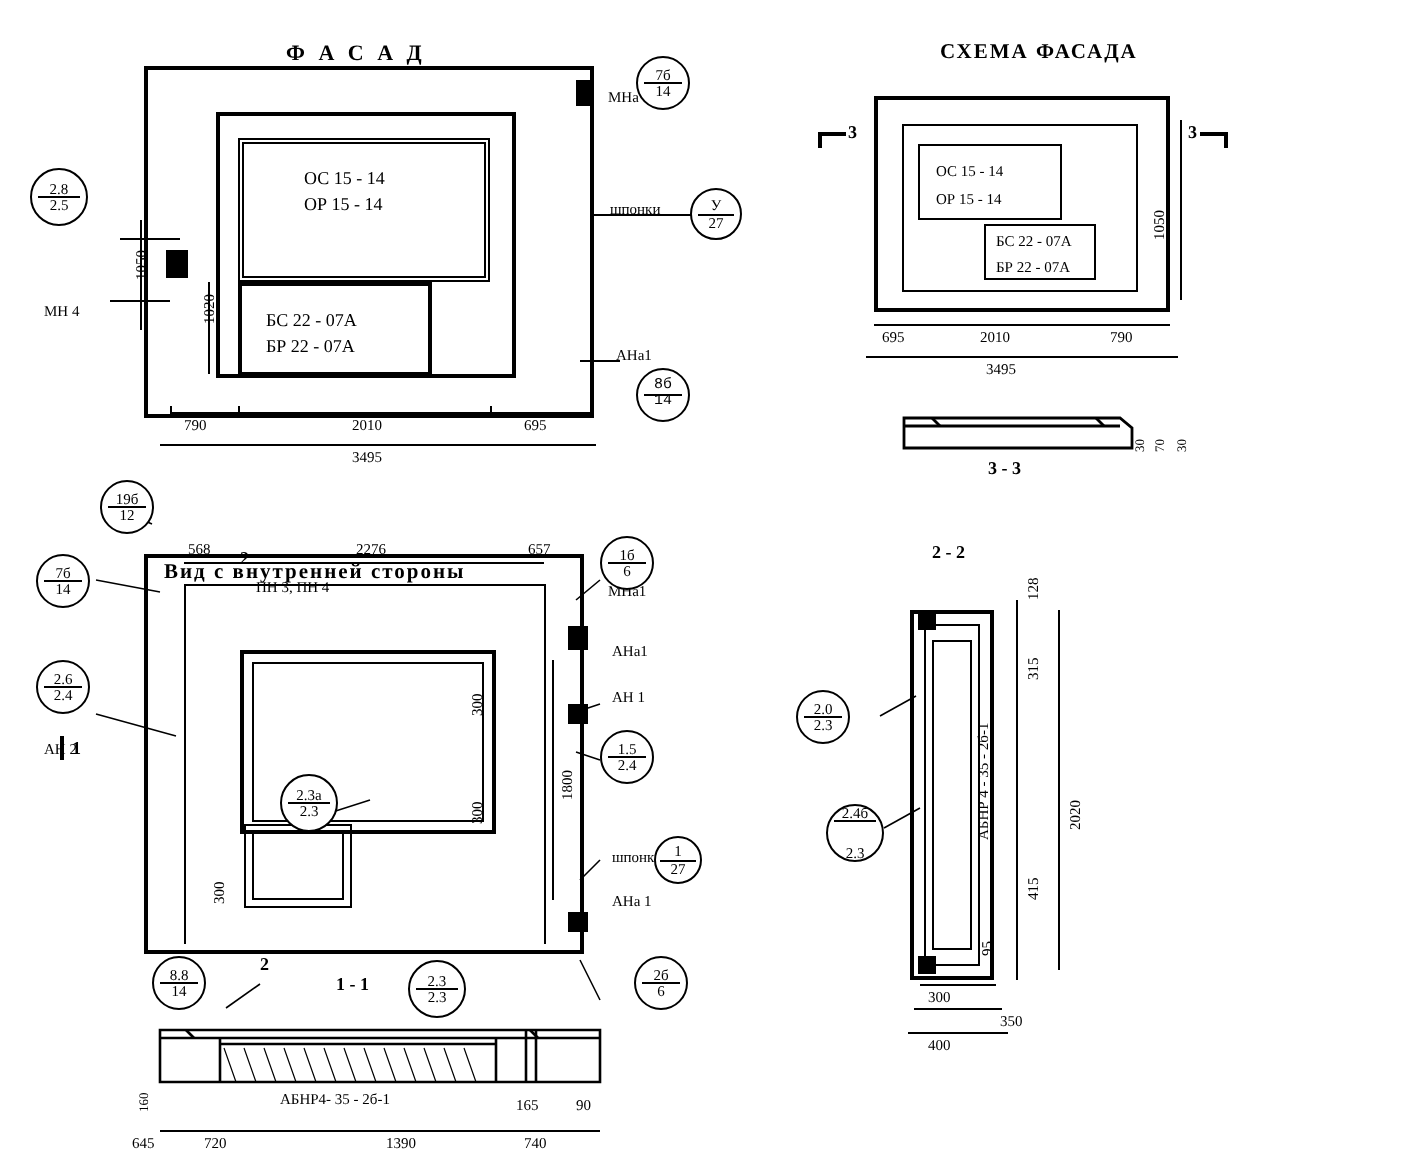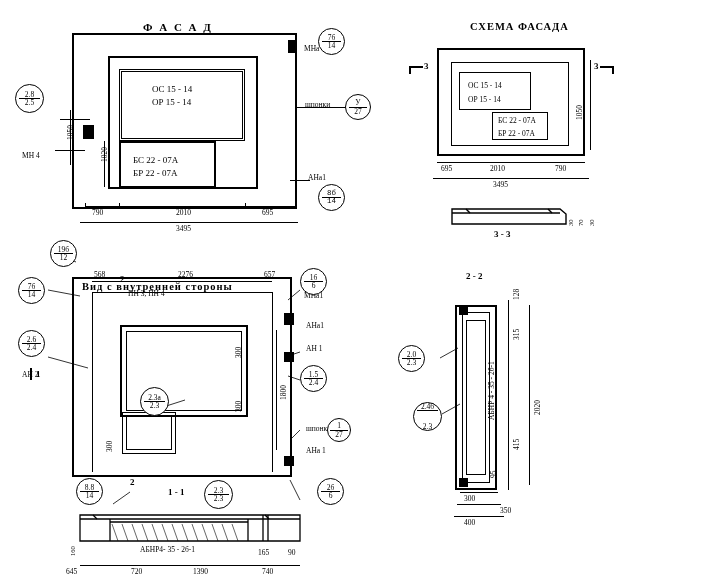--- a/index.html
+++ b/index.html
@@ -261,21 +261,21 @@
       <path d="M268 515 L268 541"></path>
     </g>
     <g stroke="#000" stroke-width="0.6">
       <path d="M112 524 L118 541 M122 524 L128 541 M132 524 L138 541 M142 524 L148 541 M152 524 L158 541 M162 524 L168 541 M172 524 L178 541 M182 524 L188 541 M192 524 L198 541 M202 524 L208 541 M212 524 L218 541 M222 524 L228 541 M232 524 L238 541"></path>
     </g>
   </svg>
 
   <div class="abs txt-sm" style="left:140px;top:546px;">АБНР4- 35 - 2б-1</div>
   <div class="ln h1" style="left:80px;top:565px;width:220px;"></div>
   <div class="abs dimtxt" style="left:66px;top:567px;">645</div>
-  <div class="abs dimtxt" style="left:131px;top:567px;font-family:Liberation Serif, serif;">720</div>
+  <div class="abs dimtxt" style="left:102px;top:567px;font-family:Liberation Serif, serif;">720</div>
   <div class="abs dimtxt" style="left:193px;top:567px;">1390</div>
   <div class="abs dimtxt" style="left:262px;top:567px;font-family:Liberation Serif, serif;">740</div>
   <div class="abs dimtxt" style="left:258px;top:548px;">165</div>
   <div class="abs dimtxt" style="left:288px;top:548px;">90</div>
   <div class="abs txt-xs" style="left:70px;top:556px;transform:rotate(-90deg);transform-origin:left top;">160</div>
 
   <div class="abs txt bold" style="left:466px;top:272px;">2 - 2</div>
 
   <div class="box2" style="left:455px;top:305px;width:42px;height:185px;"></div>
   <div class="box" style="left:462px;top:312px;width:28px;height:171px;"></div>

